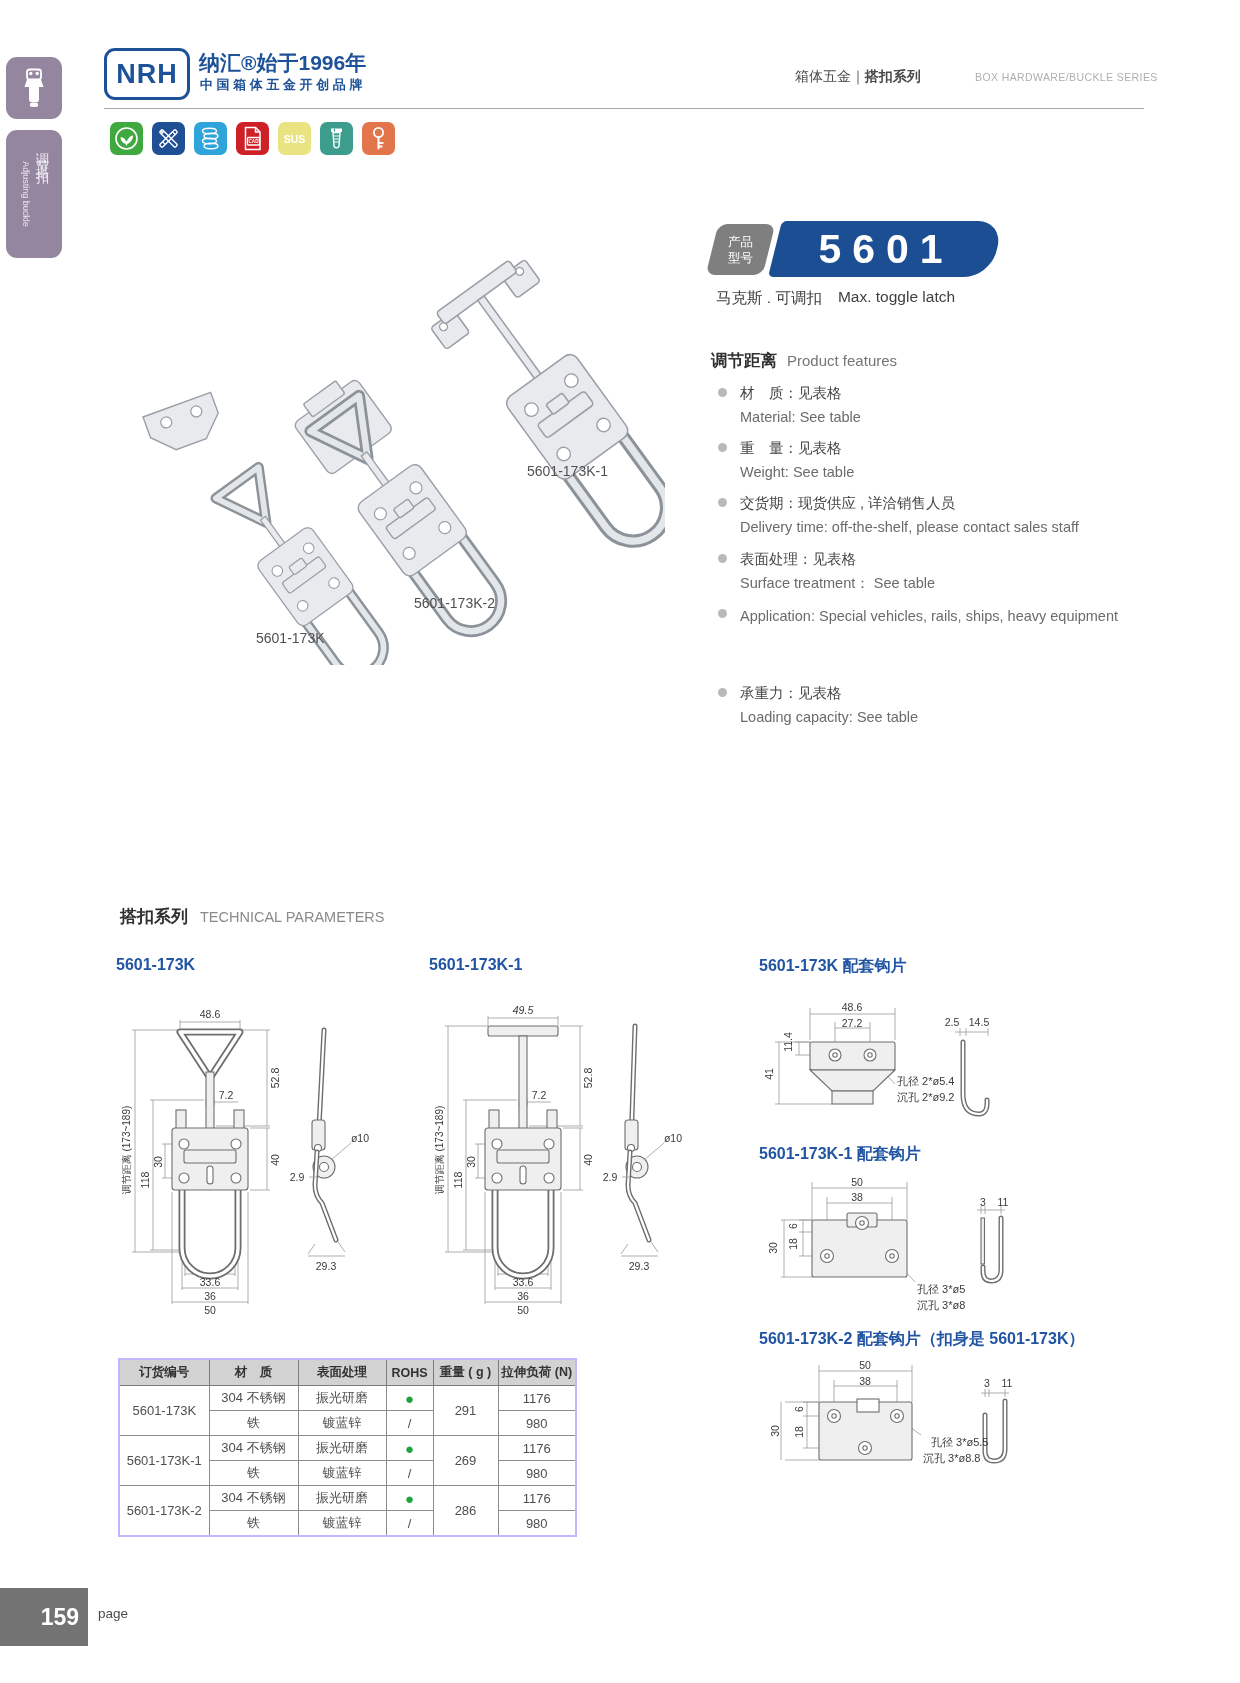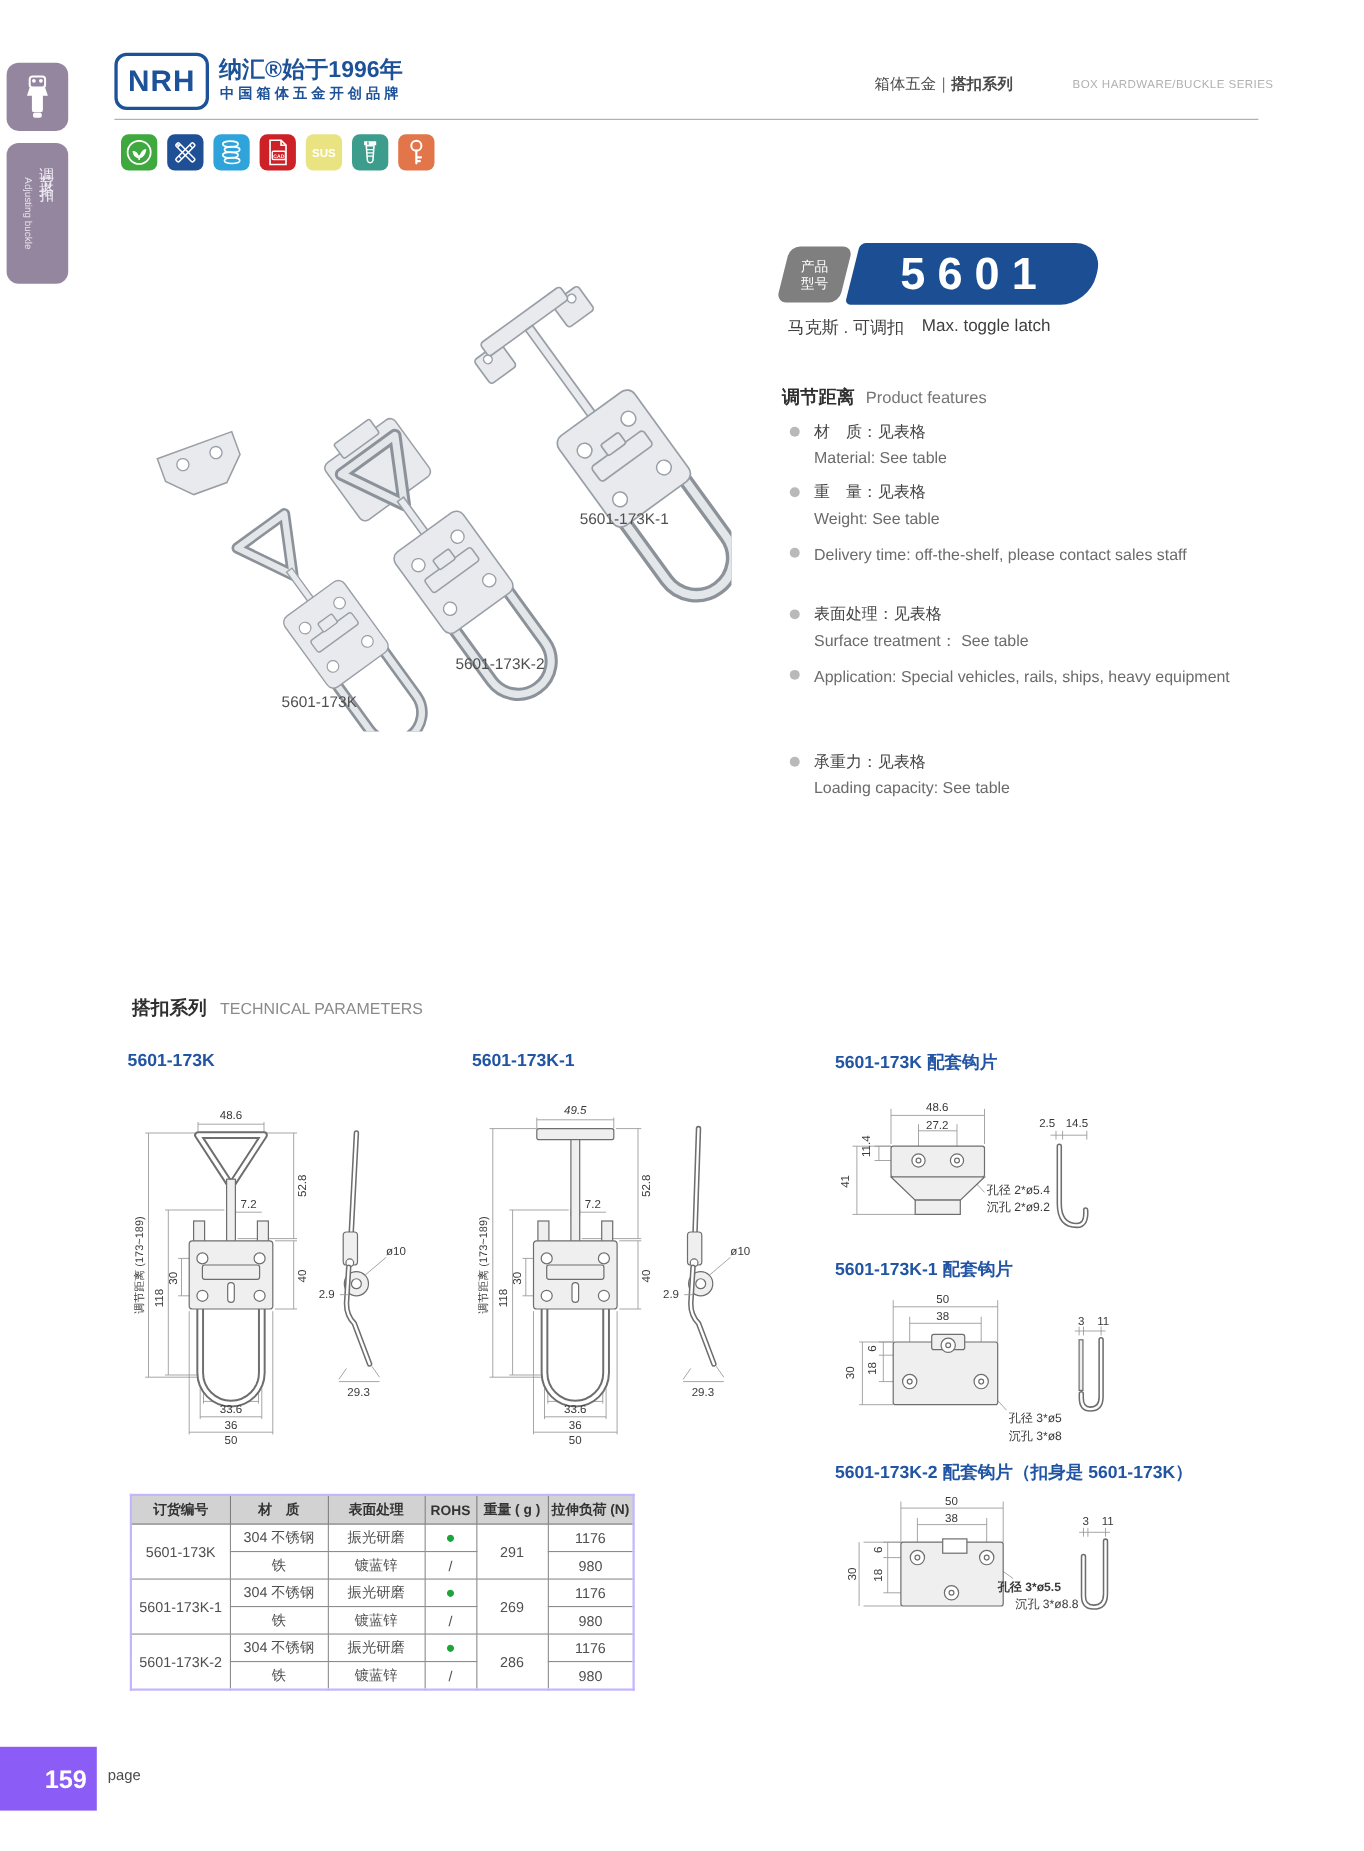--- a/index.html
+++ b/index.html
@@ -79,21 +79,21 @@
 
   
   .spec{position:absolute;left:118px;top:1358px;border-collapse:collapse;table-layout:fixed;}
   .spec th{background:#d2d2d2;border:1px solid #7d7d7d;font-weight:bold;font-size:12.5px;color:#333;
            height:25px;white-space:nowrap;padding:0;}
   .spec td{border:1px solid #8c8c8c;font-size:13px;color:#4f4f4f;text-align:center;height:24px;padding:0;}
   .spec{border:2px solid #c4b5fd;}
   td.gd{color:#1fa43c;font-size:15px;}
 
   
-  .pagebox{position:absolute;left:0;top:1588px;width:88px;height:58px;background:#8b5cf6;
+  .pagebox{position:absolute;left:0;top:1588px;width:88px;height:58px;background:#737373;
            display:flex;align-items:center;justify-content:flex-end;}
   .pagebox .num{color:#fff;font-size:23px;font-weight:bold;margin-right:9px;}
   .pagelabel{position:absolute;left:98px;top:1606px;font-size:13.5px;color:#4a4a4a;}
 </style>
 </head>
 <body>
 
 <div class="page">
 
   <div class="side-tab" style="top:57px;width:56px;height:62px;">
@@ -198,20 +198,21 @@
     <div class="fcn">材　质：见表格</div>
     <div class="fen">Material: See table</div>
   </div>
   <div class="feat" style="top:437px;">
     <span class="bullet"></span>
     <div class="fcn">重　量：见表格</div>
     <div class="fen">Weight: See table</div>
   </div>
   <div class="feat" style="top:492px;">
     <span class="bullet"></span>
+    <div class="fcn">交货期：现货供应 , 详洽销售人员</div>
     <div class="fen">Delivery time: off-the-shelf, please contact sales staff</div>
   </div>
   <div class="feat" style="top:548px;">
     <span class="bullet"></span>
     <div class="fcn">表面处理：见表格</div>
     <div class="fen">Surface treatment： See table</div>
   </div>
   <div class="feat" style="top:603px;">
     <span class="bullet"></span>
     <div class="fen">Application: Special vehicles, rails, ships, heavy equipment</div>
@@ -469,21 +470,21 @@
       <path class="t1s" d="M250,44 V92 Q250,104 239,104 Q230,104 230,94 L230,58"></path>
       <path class="t2s" d="M250,44 V92 Q250,104 239,104 Q230,104 230,94 L230,58"></path>
     </svg>
     <span class="dim" style="left:110px;top:40px;">50</span>
     <span class="dim" style="left:110px;top:56px;">38</span>
     <span class="dim v" style="left:44px;top:84px;">6</span>
     <span class="dim v" style="left:44px;top:107px;">18</span>
     <span class="dim v" style="left:20px;top:106px;">30</span>
     <span class="dim" style="left:232px;top:58px;">3</span>
     <span class="dim" style="left:252px;top:58px;">11</span>
-    <span class="note" style="left:152px;top:110px;font-weight:bold;">孔径 3*ø5.5</span>
+    <span class="note" style="left:176px;top:110px;">孔径 3*ø5.5</span>
     <span class="note" style="left:168px;top:126px;">沉孔 3*ø8.8</span>
   </div>
 
   <table class="spec">
     <colgroup>
       <col style="width:90px">
         <col style="width:89px">
         <col style="width:88px">
       <col style="width:47px">
         <col style="width:65px">

